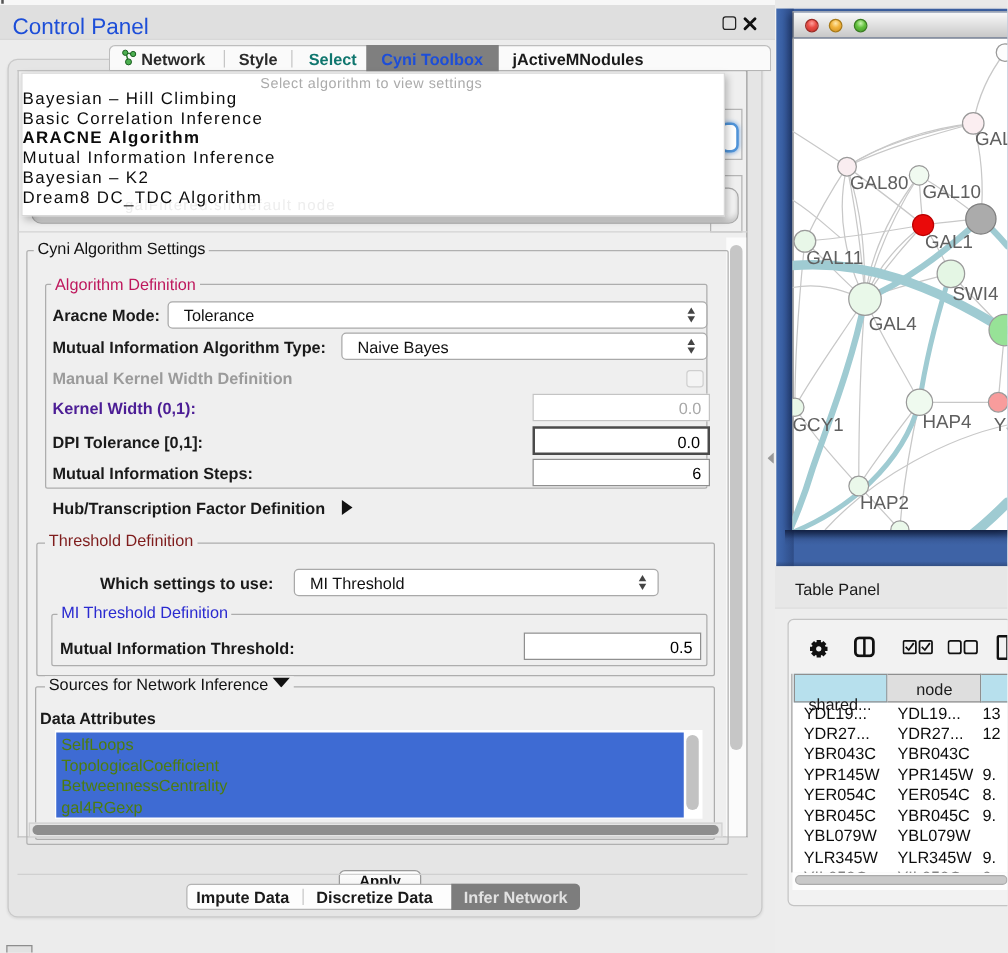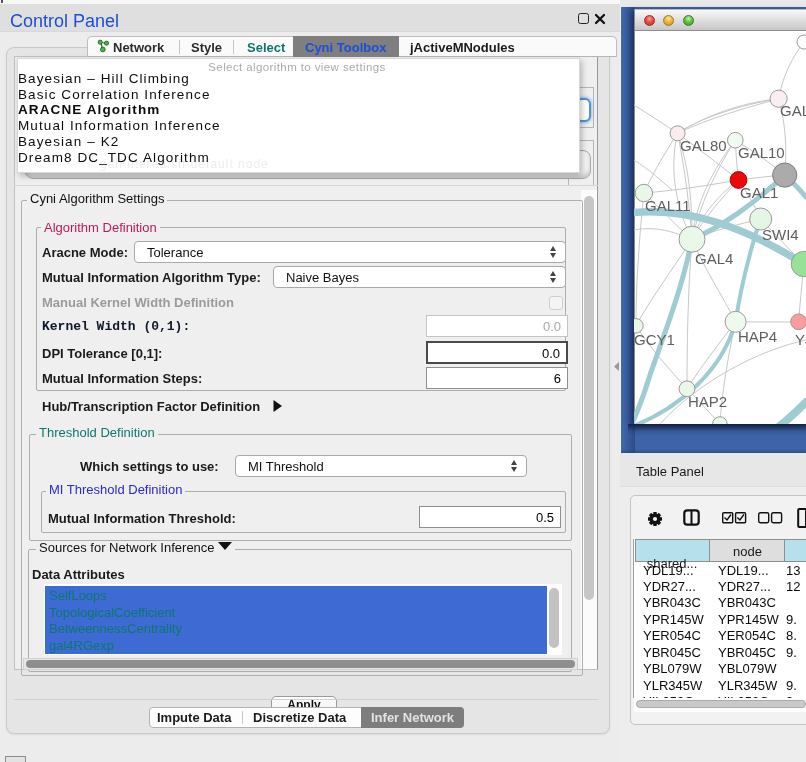--- a/index.html
+++ b/index.html
@@ -74,57 +74,57 @@
 
 <div class="lbl b" style="left:42px;top:270px;">Mutual Information Algorithm Type:</div>
 <div class="combo" style="left:273px;top:266px;width:293px;height:22px;">
     <span class="ct">Naive Bayes</span>
     <span class="spin"></span>
   </div>
 
 <div class="lbl b" style="left:42px;top:295px;color:#9b9b9b;">Manual Kernel Width Definition</div>
 <div class="abs" style="left:549px;top:296px;width:14px;height:14px;background:#f4f4f4;border:1px solid #cfcfcf;border-radius:3px;"></div>
 
-<div class="lbl b" style="left:42px;top:319px;color:#0f172a;font-family:Liberation Mono, monospace;">Kernel Width (0,1):</div>
+<div class="lbl b" style="left:42px;top:319px;color:#4c1d95;">Kernel Width (0,1):</div>
 <div class="tf" style="left:426px;top:315px;width:142px;height:22px;color:#a8a8a8;border-color:#c4c4c4;">0.0</div>
 
 <div class="lbl b" style="left:42px;top:346px;">DPI Tolerance [0,1]:</div>
 <div class="tf" style="left:426px;top:341px;width:142px;height:23px;color:#000;border:2px solid #4a4a4a;">0.0</div>
 
 <div class="lbl b" style="left:42px;top:371px;">Mutual Information Steps:</div>
 <div class="tf" style="left:426px;top:367px;width:142px;height:22px;color:#000;border-color:#8f8f8f;">6</div>
 
 <div class="lbl b" style="left:42px;top:399px;">Hub/Transcription Factor Definition</div>
 <svg class="abs" style="left:272px;top:399px;" width="11" height="14" viewBox="0 0 11 14">
     <path d="M1.5 1 L10 7 L1.5 13 Z" fill="#111"></path>
   </svg>
 
 <div class="grp" style="left:29px;top:434px;width:543px;height:107px;"></div>
-<div class="grplbl" style="left:36px;top:426px;color:#0f766e;">Threshold Definition</div>
+<div class="grplbl" style="left:36px;top:426px;color:#7f1d1d;">Threshold Definition</div>
 
 <div class="lbl b" style="left:80px;top:459px;">Which settings to use:</div>
 <div class="combo" style="left:235px;top:455px;width:292px;height:22px;">
     <span class="ct">MI Threshold</span>
     <span class="spin"></span>
   </div>
 
 <div class="grp" style="left:41px;top:491px;width:525px;height:42px;"></div>
 <div class="grplbl" style="left:46px;top:483px;color:#2a2ad0;">MI Threshold Definition</div>
 <div class="lbl b" style="left:48px;top:511px;">Mutual Information Threshold:</div>
 <div class="tf" style="left:419px;top:506px;width:142px;height:22px;color:#000;border-color:#8f8f8f;">0.5</div>
 
 <div class="grp" style="left:28px;top:549px;width:544px;height:123px;"></div>
 <div class="grplbl" style="left:36px;top:541px;color:#111;">Sources for Network Inference <svg width="14" height="8" viewBox="0 0 14 8" style="vertical-align:2px;">
       <path d="M0 0 L14 0 L7 8 Z" fill="#111"></path>
     </svg></div>
 <div class="lbl b" style="left:32px;top:567px;">Data Attributes</div>
 
 <div class="abs" style="left:44px;top:584px;width:518px;height:71px;background:#fff;"></div>
 <div class="abs" style="left:45px;top:586px;width:502px;height:68px;background:#3e6bd3;"></div>
-<div class="abs" style="left:49px;top:588px;font-size:13px;line-height:16.5px;color:#0f766e;">SelfLoops<br>TopologicalCoefficient<br>BetweennessCentrality<br>gal4RGexp</div>
+<div class="abs" style="left:49px;top:588px;font-size:13px;line-height:16.5px;color:#4d7c0f;">SelfLoops<br>TopologicalCoefficient<br>BetweennessCentrality<br>gal4RGexp</div>
 <div class="abs" style="left:549px;top:588px;width:10px;height:60px;background:#c2c2c2;border-radius:5px;"></div>
 
 <div class="abs" style="left:23px;top:658px;width:555px;height:12px;background:#e6e6e6;border:1px solid #d0d0d0;"></div>
 <div class="abs" style="left:26px;top:660px;width:549px;height:8px;background:#8e8e8e;border-radius:4px;"></div>
 
 <div class="abs" style="left:271px;top:676px;width:66px;height:24px;background:linear-gradient(#ffffff,#e9e9e9);border:1px solid #9a9a9a;border-radius:5px;text-align:center;font-size:12px;font-weight:bold;color:#111;line-height:16px;margin-top:20px;">Apply</div>
 
 <div class="abs" style="left:14px;top:699px;width:584px;height:1px;background:#d0d0d0;"></div>
 <div class="abs" style="left:149px;top:707px;width:315px;height:21px;background:#fdfdfd;border:1px solid #b3b3b3;border-radius:4px;"></div>
 <div class="abs" style="left:361px;top:707px;width:103px;height:21px;background:#7d7d7d;border-radius:0 4px 4px 0;"></div>

